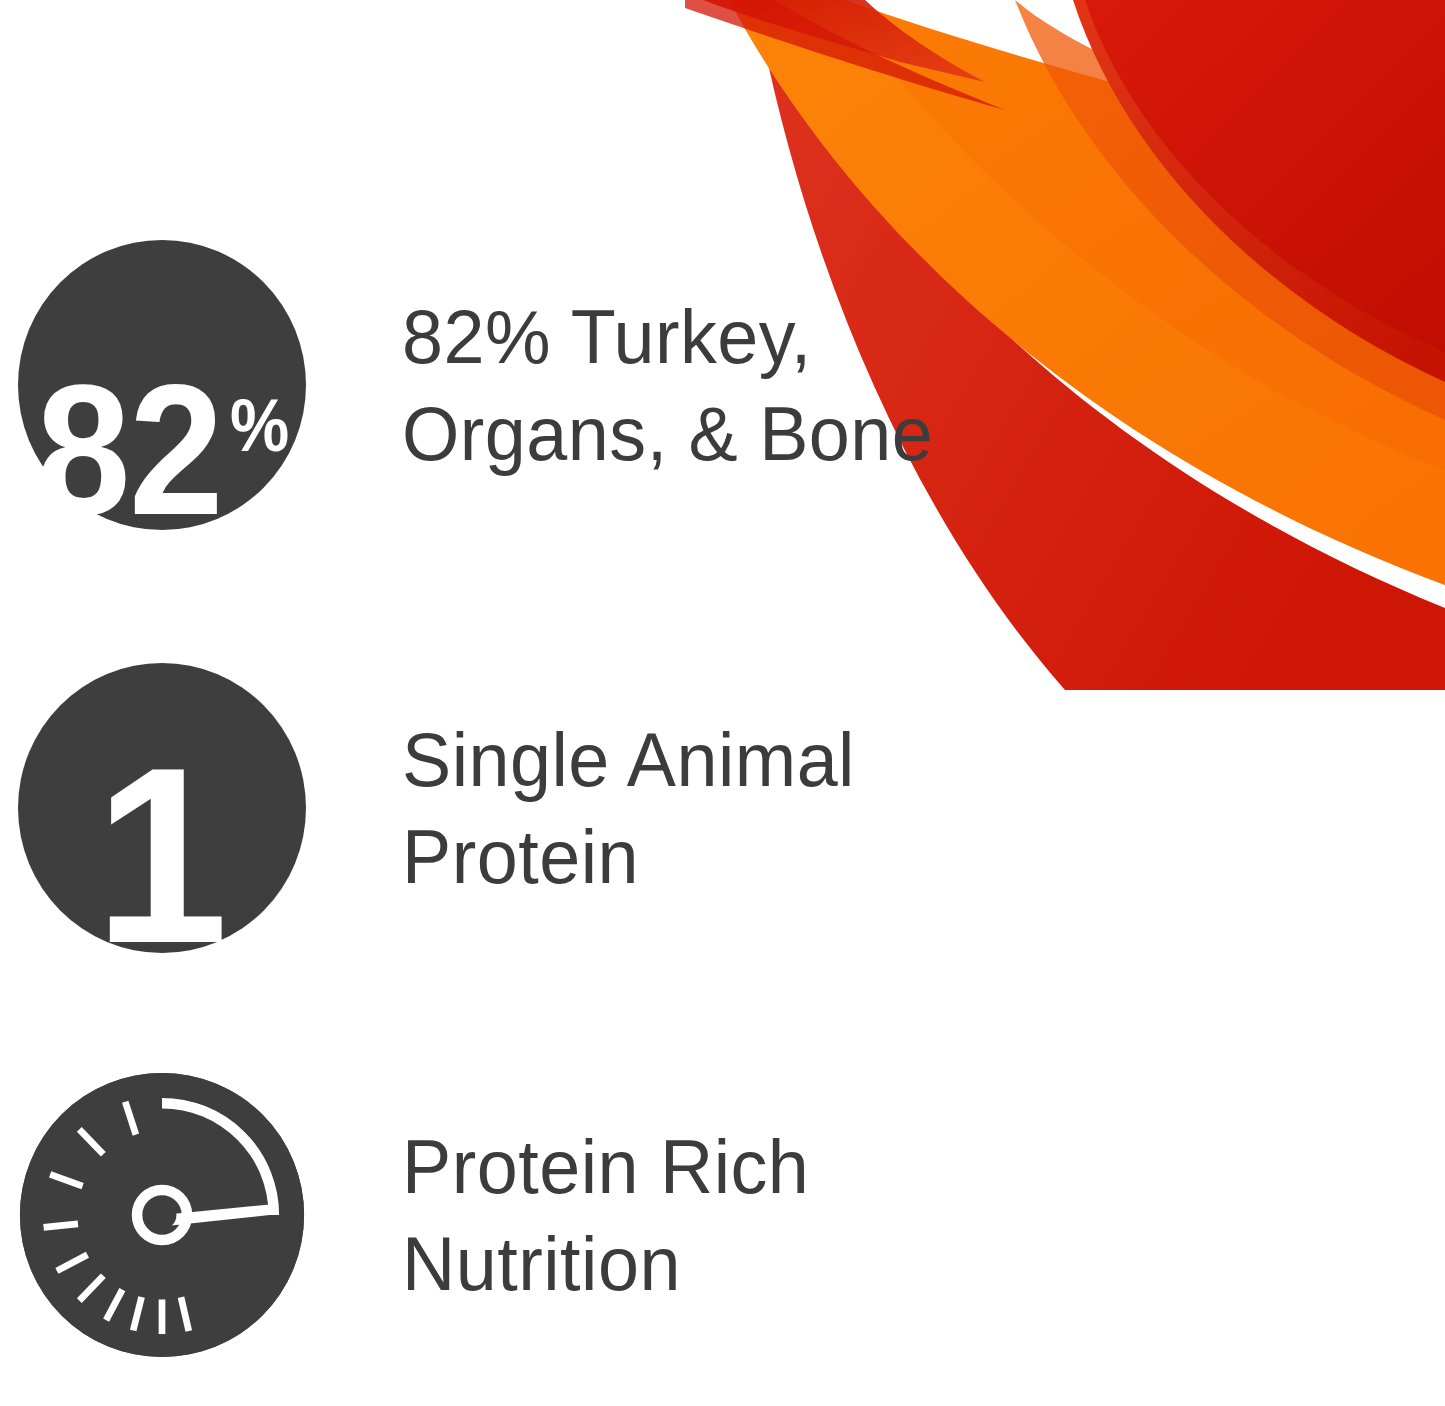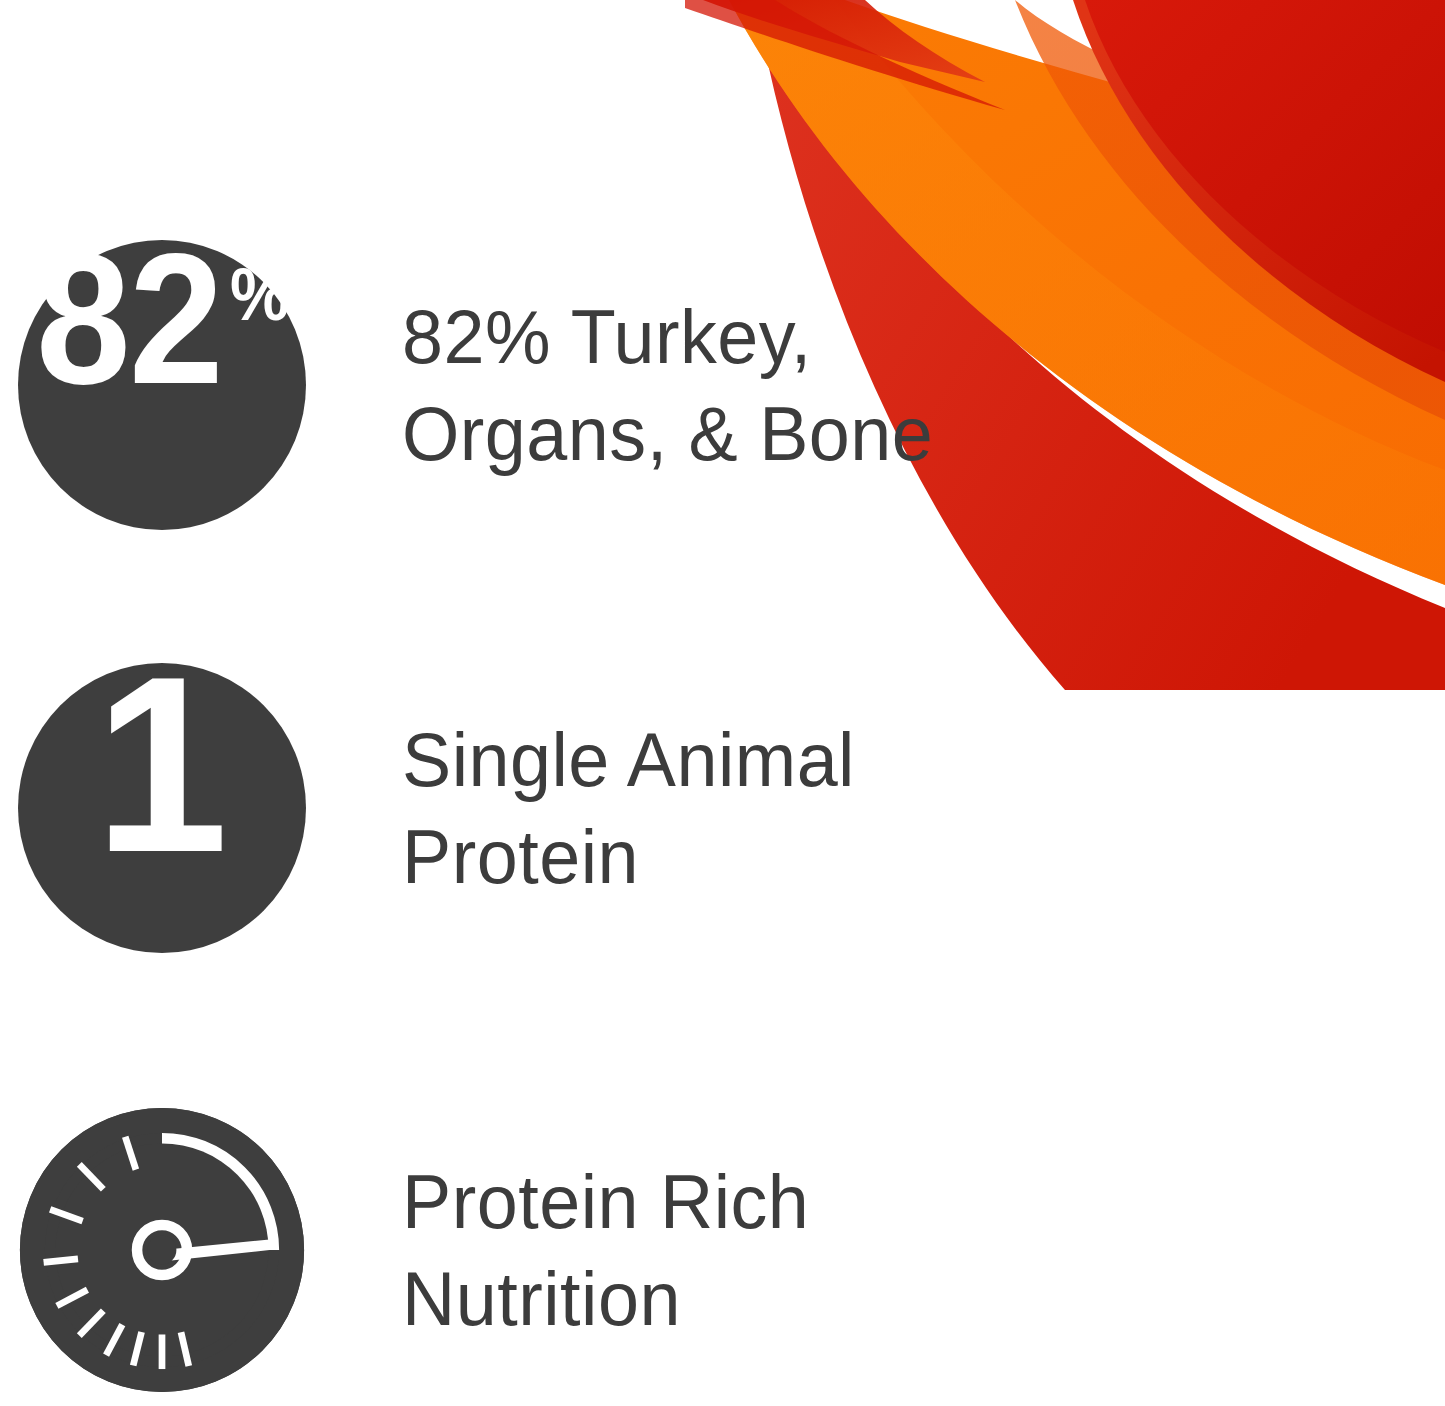--- a/index.html
+++ b/index.html
@@ -28,21 +28,21 @@
     align-items:center;
     left:18px;
   }
   .badge {
     position:relative;
     width:288px; height:290px;
     border-radius:50%;
     background:#3e3e3e;
     flex:0 0 auto;
     display:flex;
-    align-items:flex-start;
+    align-items:flex-end;
     justify-content:center;
   }
   .badge-pct {
     display:flex;
     align-items:flex-start;
     justify-content:center;
     color:#ffffff;
   }
   .badge-pct .num {
     font-family:"Liberation Sans Narrow","Liberation Sans",sans-serif;
@@ -82,21 +82,21 @@
     font-size:76px;
     line-height:1.28;
     letter-spacing:0.5px;
     white-space:pre-line;
     transform:scaleX(0.97);
     transform-origin:left center;
   }
 
   #row-1 { top:240px; }
   #row-2 { top:663px; }
-  #row-3 { top:1105px; }
+  #row-3 { top:1070px; }
 
   #row-1 .feature-text { font-size:76px; }
   #row-2 .feature-text { font-size:76px; }
   #row-3 .feature-text { font-size:76px; }
 </style>
 </head>
 <body>
 
 <div id="page">
 

